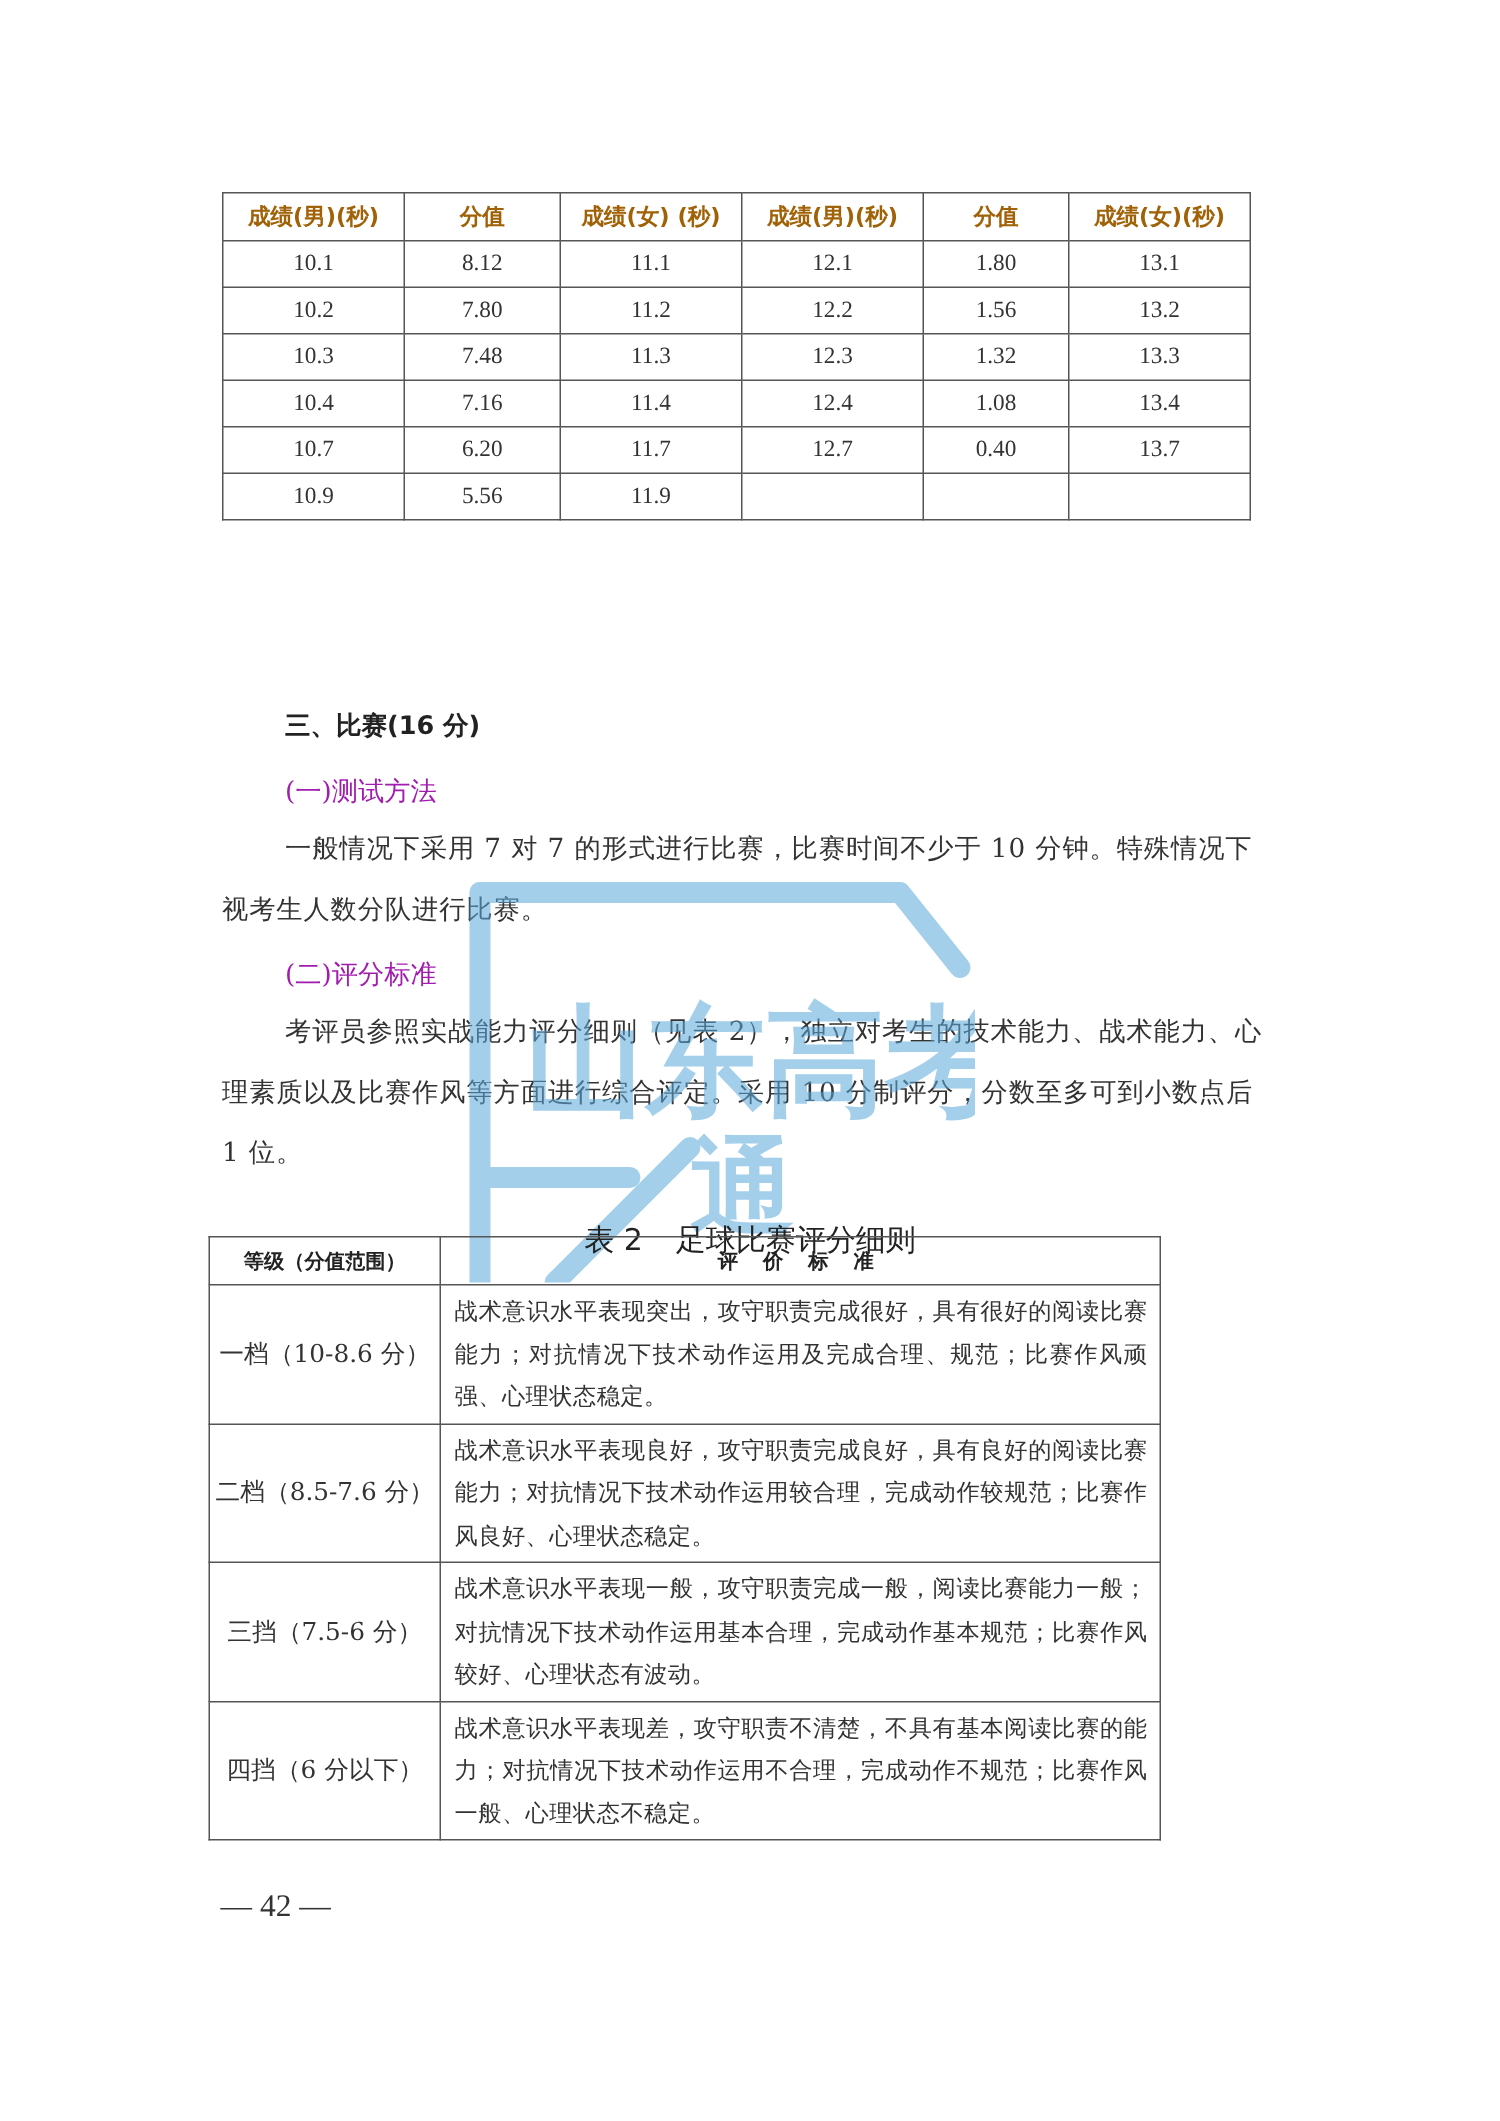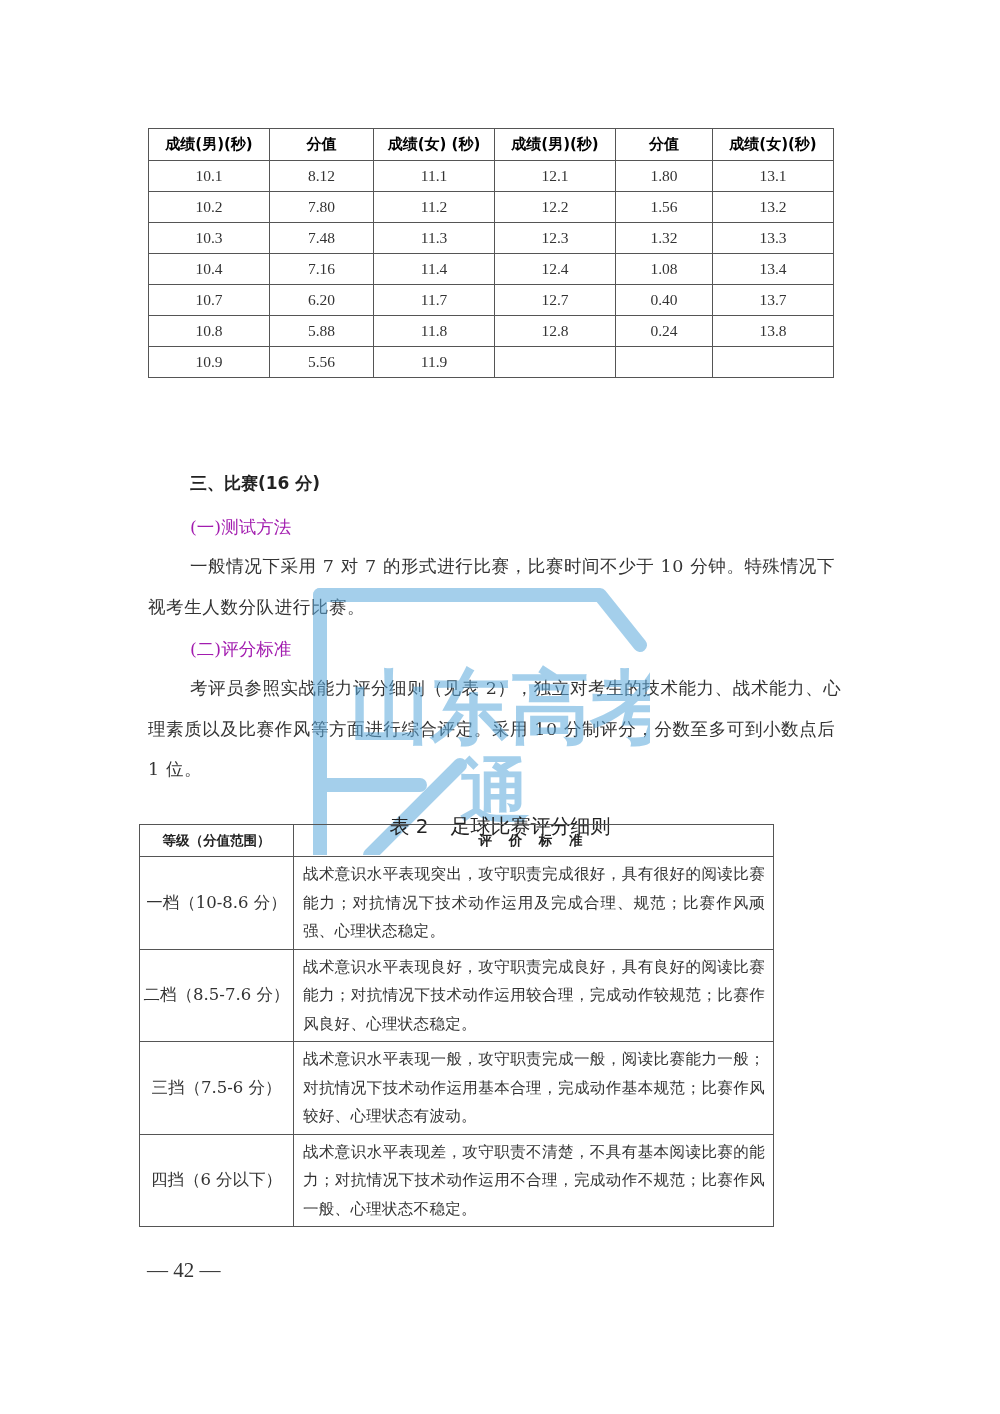--- a/index.html
+++ b/index.html
@@ -3,21 +3,21 @@
 <meta charset="utf-8">
 <style>
   html, body { margin:0; padding:0; background:#ffffff; }
   body { width:1000px; height:1414px; position:relative; overflow:hidden;
          font-family:"DejaVu Serif","Liberation Serif",serif; color:#222; }
 
   
   .t1 { position:absolute; left:148px; top:128px; width:686px; border-collapse:collapse;
         font-family:"Liberation Serif","DejaVu Serif",serif; font-size:15.5px; color:#333; }
   .t1 td, .t1 th { border:1px solid #555; height:30px; padding:0; text-align:center; }
-  .t1 th { font-weight:bold; font-family:"DejaVu Sans","Liberation Sans",sans-serif; font-size:15px; color:#000000; height:31px; }
+  .t1 th { font-weight:bold; font-family:"DejaVu Sans","Liberation Sans",sans-serif; font-size:15px; color:#a16207; height:31px; }
   .t1 col.c1{width:121px}.t1 col.c2{width:104px}.t1 col.c3{width:121px}
   .t1 col.c4{width:121px}.t1 col.c5{width:97px}.t1 col.c6{width:121px}
   .h3 { position:absolute; left:190px; top:472px; font-family:"DejaVu Sans","Liberation Sans",sans-serif;
         font-weight:bold; font-size:17px; color:#222; }
   .sub { position:absolute; left:190px; font-size:17.5px; color:#a21caf; }
   .body-text { position:absolute; left:148px; width:700px; font-size:17.5px; line-height:40.5px;
                color:#333; text-indent:42px; letter-spacing:0.6px; }
   .caption { position:absolute; left:0; width:1000px; top:813px; text-align:center;
              font-family:"DejaVu Sans","Liberation Sans",sans-serif; font-size:20px; color:#222; }
   .caption span.gap{ display:inline-block; width:22px; }
@@ -96,28 +96,20 @@
       </tr>
       <tr>
         <td>10.7</td>
         <td>6.20</td>
         <td>11.7</td>
         <td>12.7</td>
         <td>0.40</td>
         <td>13.7</td>
       </tr>
       <tr>
-        <td>10.8</td>
-        <td>5.88</td>
-        <td>11.8</td>
-        <td>12.8</td>
-        <td>0.24</td>
-        <td>13.8</td>
-      </tr>
-      <tr>
         <td>10.9</td>
         <td>5.56</td>
         <td>11.9</td>
         <td></td>
         <td></td>
         <td></td>
       </tr>
     </tbody>
 </table>
 

